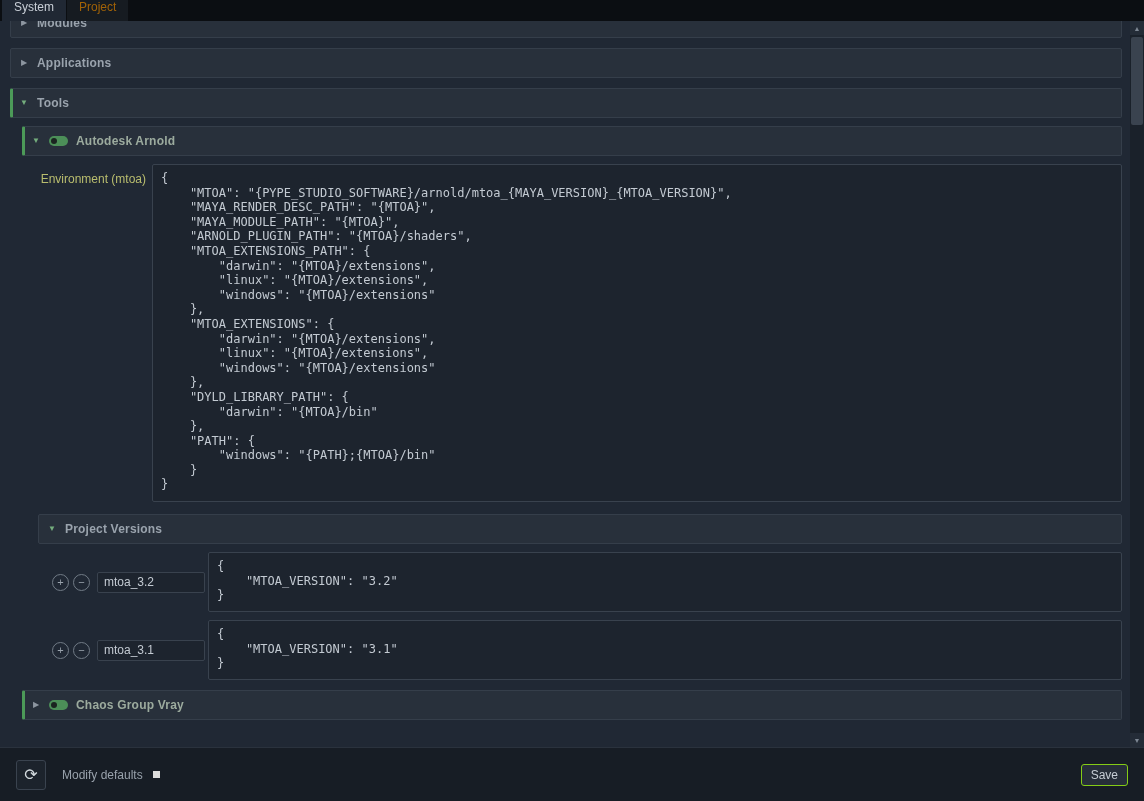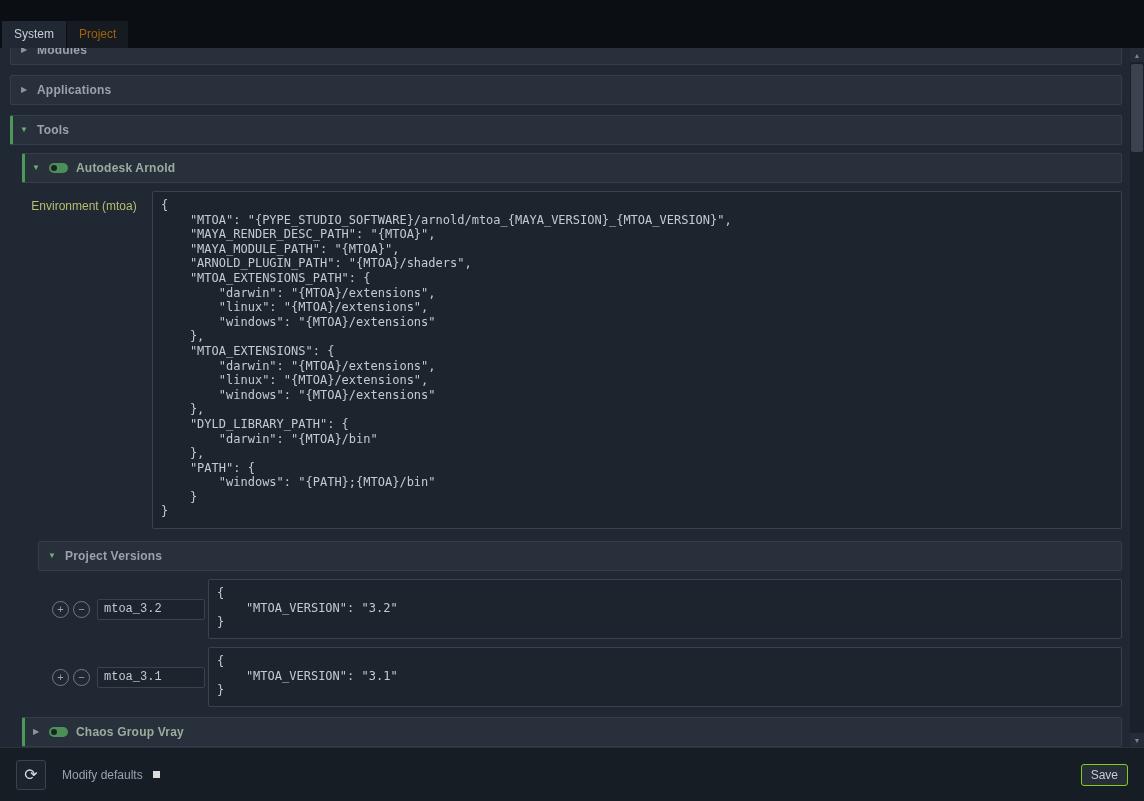--- a/index.html
+++ b/index.html
@@ -5,21 +5,21 @@
   html,body { margin:0; padding:0; }
   body {
     width:1144px; height:801px; overflow:hidden;
     background:#0b0e12;
     font-family:"Liberation Sans","DejaVu Sans",sans-serif;
     -webkit-font-smoothing:antialiased;
   }
   .app { width:1144px; height:801px; display:flex; flex-direction:column; }
 
   
-  .tabbar { height:48px; background:#0b0e12; display:flex; align-items:flex-end; padding-left:2px; gap:1px; flex:none; }
+  .tabbar { height:21px; background:#0b0e12; display:flex; align-items:flex-end; padding-left:2px; gap:1px; flex:none; }
   .tab { padding:6px 12px 7px 12px; font-size:12px; color:#a16207; background:#161b21; cursor:default; }
   .tab.active { background:#202834; color:#c9cfd7; }
 
   
   .main { flex:1; min-height:0; display:flex; background:#202834; }
   .content { flex:1; min-width:0; overflow:hidden; padding:0 8px 0 10px; }
 
   
   .sec {
     height:30px; box-sizing:border-box;
@@ -37,21 +37,21 @@
 
   .tools-body { margin-left:12px; margin-top:8px; }
   .arnold-body { margin-top:8px; }
 
   
   .toggle { width:19px; height:10px; border-radius:5px; background:#4c8f58; position:relative; flex:none; }
   .toggle::after { content:""; position:absolute; left:2px; top:2px; width:6px; height:6px; border-radius:50%; background:#1b2420; }
 
   
   .env-row { display:flex; align-items:flex-start; }
-  .env-label { width:124px; flex:none; text-align:center; padding:8px 6px 0 0; font-size:12px; color:#b9bd6e; }
+  .env-label { width:124px; flex:none; text-align:right; padding:8px 6px 0 0; font-size:12px; color:#b9bd6e; }
   textarea {
     background:#1d242e; border:1px solid #39424e; color:#c3cad2;
     font-family:"DejaVu Sans Mono","Liberation Mono",monospace;
     font-size:12px; line-height:14.6px; padding:6px 8px;
     resize:none; outline:none; white-space:pre; overflow:hidden;
     box-sizing:border-box; border-radius:2px;
   }
   .env-textarea { flex:1; height:338px; }
 
   
@@ -61,21 +61,21 @@
   .circle-btn {
     width:17px; height:17px; border-radius:50%; flex:none;
     border:1px solid #717b86; background:transparent; color:#9aa3ad;
     font-size:11px; line-height:1; display:flex; align-items:center; justify-content:center;
     padding:0; cursor:default; font-family:inherit;
   }
   .key-input {
     width:108px; height:21px; box-sizing:border-box; margin-left:3px;
     background:#1d242e; border:1px solid #39424e; border-radius:2px;
     color:#c3cad2; font-size:12px; padding:1px 6px; outline:none;
-    font-family:Liberation Mono, monospace;
+    font-family:Liberation Sans, sans-serif;
   }
   .version-textarea { flex:1; height:60px; }
 
   .vray-header { margin-top:10px; }
 
   
   .scrollbar { width:14px; flex:none; background:#1a212a; display:flex; flex-direction:column; }
   .sb-btn { height:14px; flex:none; background:#242c37; color:#7c8692; font-size:7px; display:flex; align-items:center; justify-content:center; }
   .sb-track { flex:1; position:relative; }
   .sb-thumb { position:absolute; top:2px; left:1px; right:1px; height:88px; background:#3a434f; border-radius:2px; }

